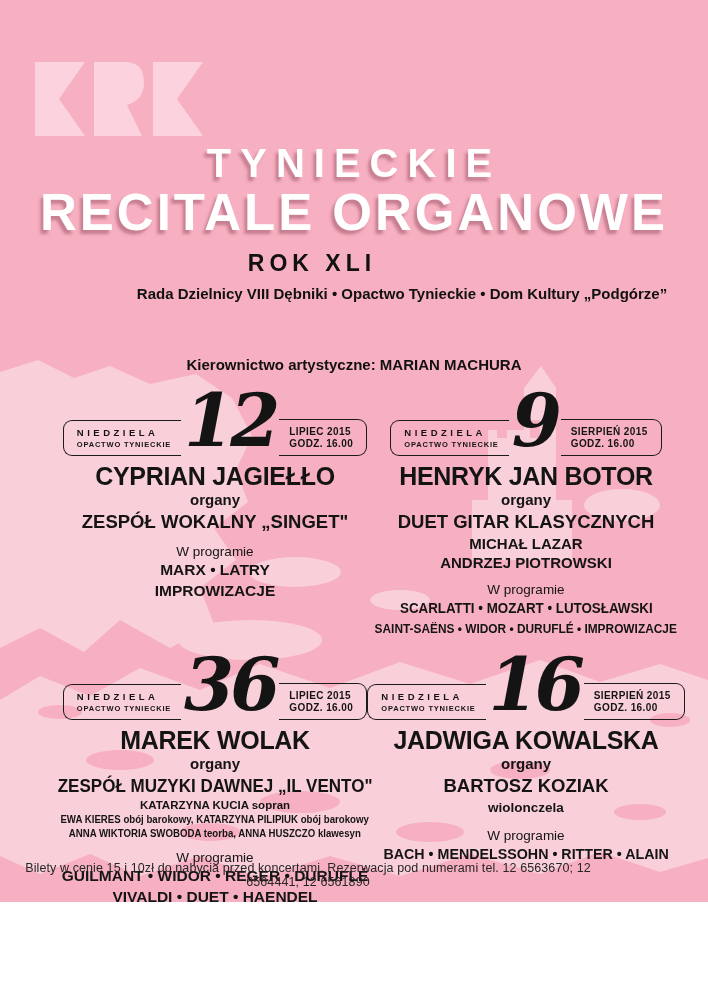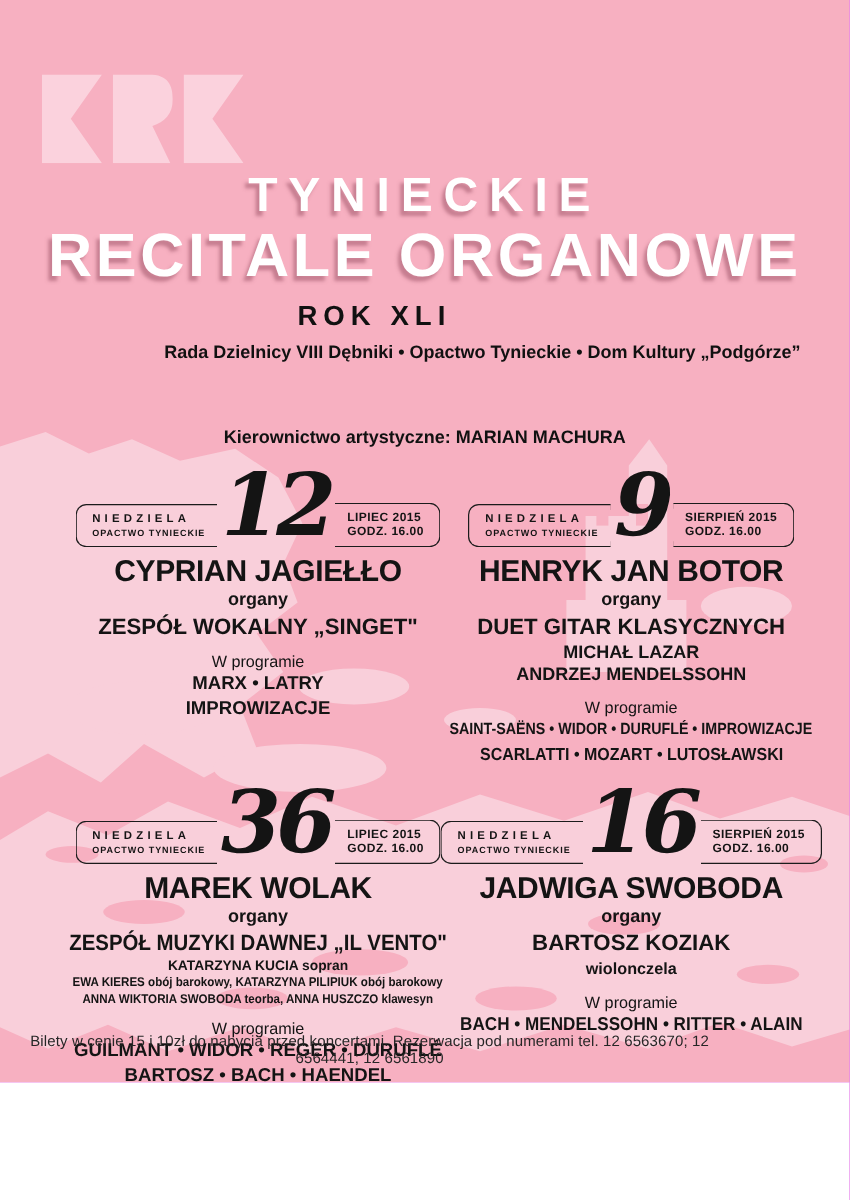--- a/index.html
+++ b/index.html
@@ -141,24 +141,24 @@
         <div class="day">9</div>
         <div class="date-box right">
           <div class="month">SIERPIEŃ 2015</div>
           <div class="time">GODZ. 16.00</div>
         </div>
       </div>
       <div class="artist">HENRYK JAN BOTOR</div>
       <div class="role">organy</div>
       <div class="ensemble">DUET GITAR KLASYCZNYCH</div>
       <div class="member">MICHAŁ LAZAR</div>
-      <div class="member">ANDRZEJ MENDELSSOHN</div>
-      <div class="wprog">W programie</div>
+      <div class="member">ANDRZEJ PIOTROWSKI</div>
+      <div class="wprog">W programie</div>
+      <div class="prog" style="font-size:14.5px"><span class="cond2">SCARLATTI • MOZART • LUTOSŁAWSKI</span></div>
       <div class="prog" style="font-size:13.5px"><span class="cond">SAINT-SAËNS • WIDOR • DURUFLÉ • IMPROWIZACJE</span></div>
-      <div class="prog" style="font-size:14.5px"><span class="cond2">SCARLATTI • MOZART • LUTOSŁAWSKI</span></div>
     </section>
 
     <section class="concert c3">
       <div class="date-row">
         <div class="date-box left">
           <div class="weekday">NIEDZIELA</div>
           <div class="venue">OPACTWO TYNIECKIE</div>
         </div>
         <div class="day">36</div>
         <div class="date-box right">
@@ -167,36 +167,36 @@
         </div>
       </div>
       <div class="artist">MAREK WOLAK</div>
       <div class="role">organy</div>
       <div class="ensemble"><span class="cond2">ZESPÓŁ MUZYKI DAWNEJ „IL VENTO"</span></div>
       <div class="small" style="font-size:11.5px">KATARZYNA KUCIA sopran</div>
       <div class="small"><span class="cond2">EWA KIERES obój barokowy, KATARZYNA PILIPIUK obój barokowy</span></div>
       <div class="small"><span class="cond2">ANNA WIKTORIA SWOBODA teorba, ANNA HUSZCZO klawesyn</span></div>
       <div class="wprog">W programie</div>
       <div class="prog">GUILMANT •  WIDOR • REGER • DURUFLÉ</div>
-      <div class="prog">BARTOSZ • BACH • HAENDEL</div>
+      <div class="prog">VIVALDI • DUET • HAENDEL</div>
     </section>
 
     <section class="concert c4">
       <div class="date-row">
         <div class="date-box left">
           <div class="weekday">NIEDZIELA</div>
           <div class="venue">OPACTWO TYNIECKIE</div>
         </div>
         <div class="day">16</div>
         <div class="date-box right">
           <div class="month">SIERPIEŃ 2015</div>
           <div class="time">GODZ. 16.00</div>
         </div>
       </div>
-      <div class="artist">JADWIGA SWOBODA</div>
+      <div class="artist">JADWIGA KOWALSKA</div>
       <div class="role">organy</div>
       <div class="ensemble">BARTOSZ KOZIAK</div>
       <div class="role" style="font-size:13.5px">wiolonczela</div>
       <div class="wprog">W programie</div>
       <div class="prog"><span class="cond2">BACH •  MENDELSSOHN • RITTER • ALAIN</span></div>
     </section>
 
     <div class="tickets">Bilety w cenie 15 i 10zł do nabycia przed koncertami.  Rezerwacja pod numerami tel. 12 6563670; 12 6564441; 12 6561890</div>
 
     <div class="footer">

